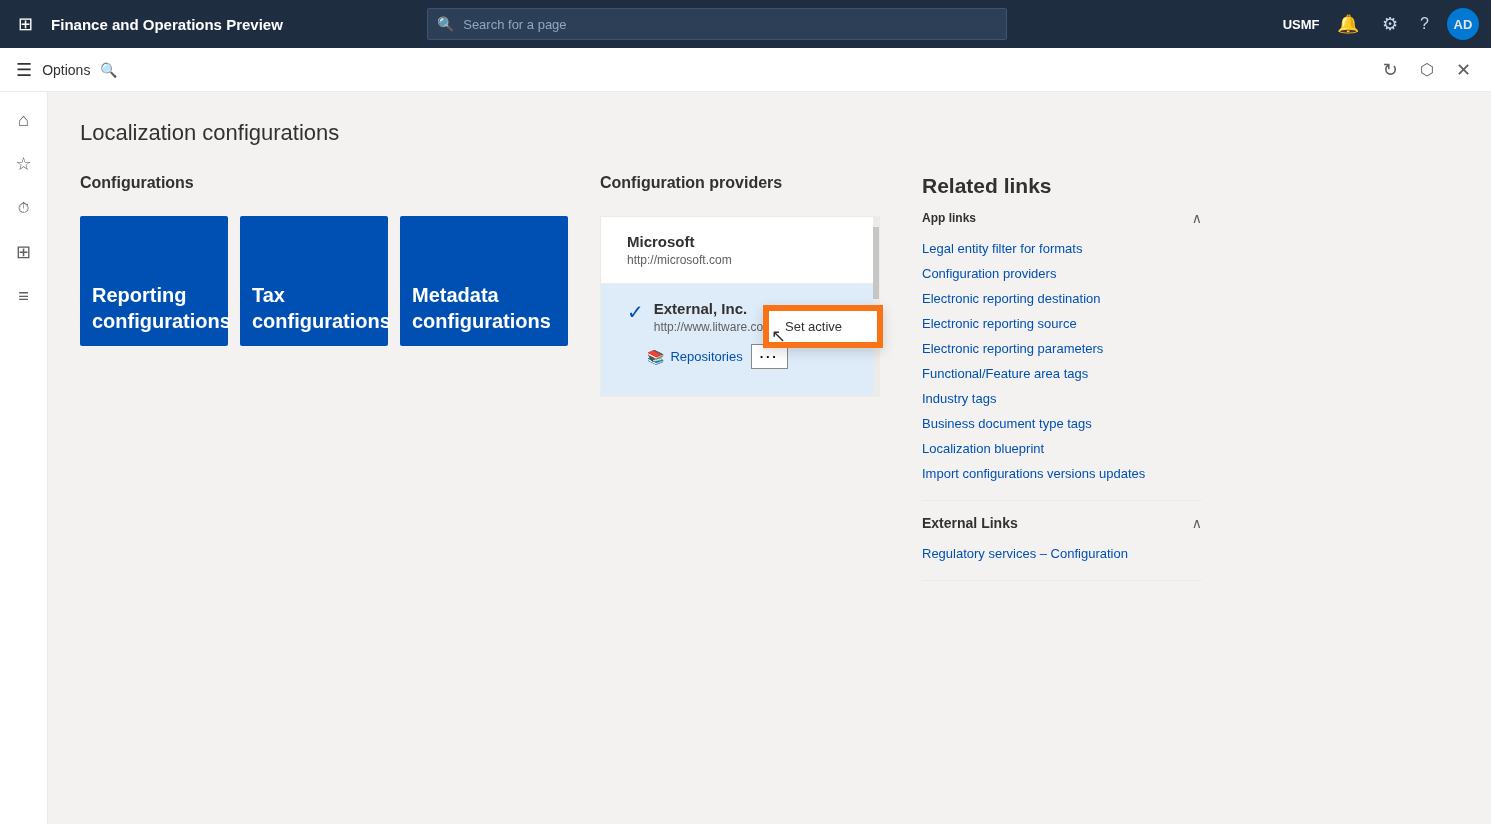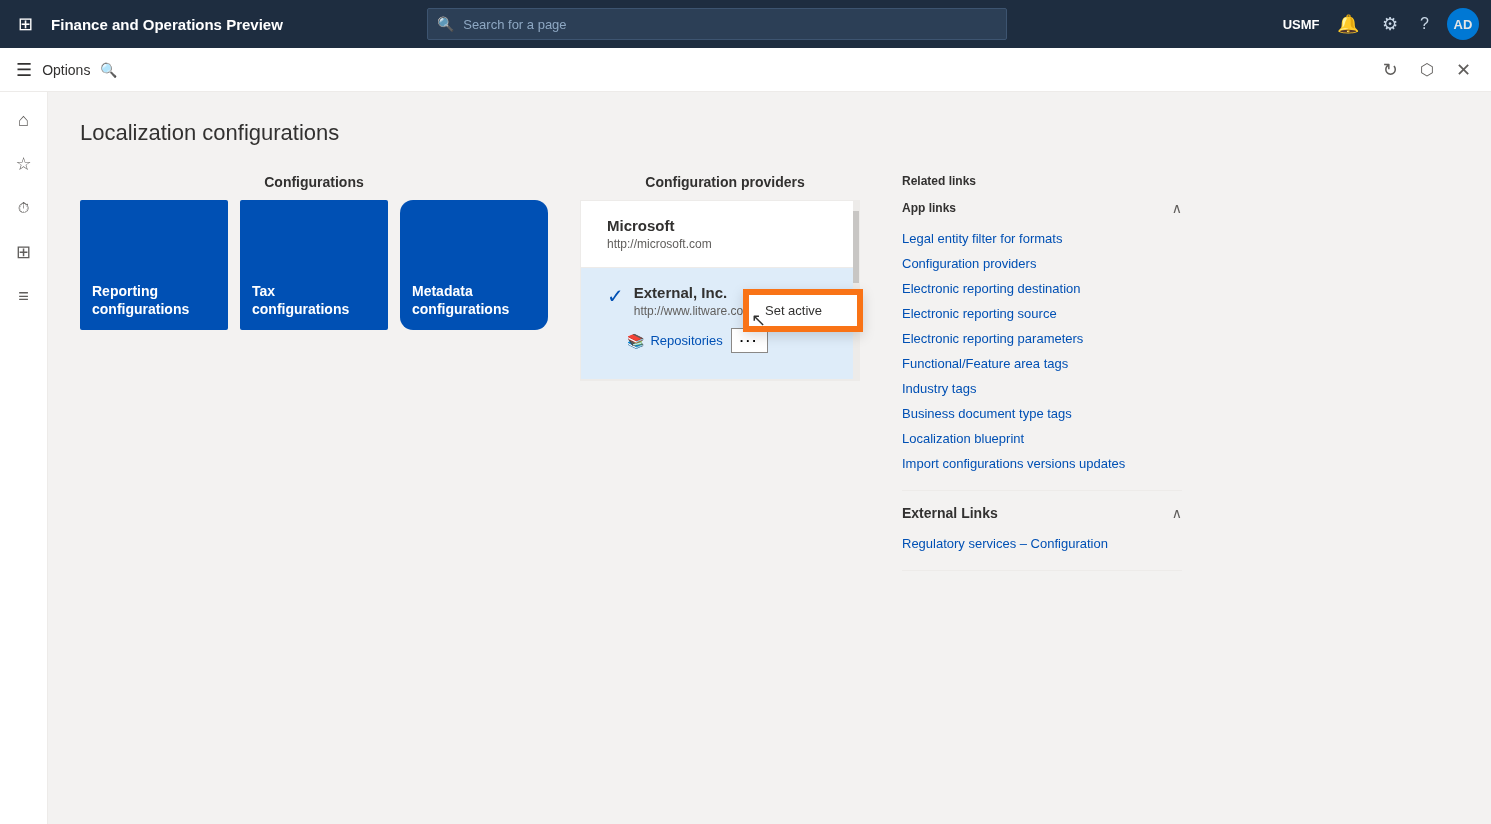--- a/index.html
+++ b/index.html
@@ -99,41 +99,40 @@
 
     .content-grid {
       display: flex;
       gap: 32px;
       align-items: flex-start;
     }
 
     
     .configurations-section { min-width: 340px; }
     .section-title {
-      font-size: 14px;
+      font-size: 16px;
       font-weight: 600;
       color: #323130;
-      margin-bottom: 10px;
-      text-align: center;
+      margin-bottom: 24px;
     }
     .config-tiles {
       display: flex;
       flex-wrap: wrap;
       gap: 12px;
     }
     .config-tile {
       width: 148px;
       height: 130px;
       background: #0050b4;
       color: #fff;
       border-radius: 2px;
       display: flex;
       align-items: flex-end;
       padding: 12px;
-      font-size: 14px;
+      font-size: 20px;
       font-weight: 600;
       cursor: pointer;
       line-height: 1.3;
     }
 
     
     .providers-section { min-width: 290px; }
     .providers-list {
       border: 1px solid #edebe9;
       background: #fff;
@@ -208,21 +207,21 @@
       width: 6px;
       height: 40%;
       background: #c8c6c4;
       position: absolute;
       top: 10px;
     }
 
     
     .related-links-section { min-width: 280px; }
     .related-links-title {
-      font-size: 12px;
+      font-size: 21px;
       font-weight: 600;
       color: #323130;
       margin-bottom: 12px;
     }
     .app-links-header {
       display: flex;
       align-items: center;
       justify-content: space-between;
       margin-bottom: 10px;
     }
@@ -304,21 +303,21 @@
 
       <div class="configurations-section">
         <div class="section-title">Configurations</div>
         <div class="config-tiles">
           <div class="config-tile">
             <span>Reporting configurations</span>
           </div>
           <div class="config-tile">
             <span>Tax configurations</span>
           </div>
-          <div class="config-tile" style="width:148px;height:130px;border-radius:13px;">
+          <div class="config-tile" style="width:168px;height:130px;">
             <span>Metadata configurations</span>
           </div>
         </div>
       </div>
 
       <div class="providers-section">
         <div class="section-title">Configuration providers</div>
         <div class="providers-list" style="position:relative;">
 
           <div class="provider-item">

